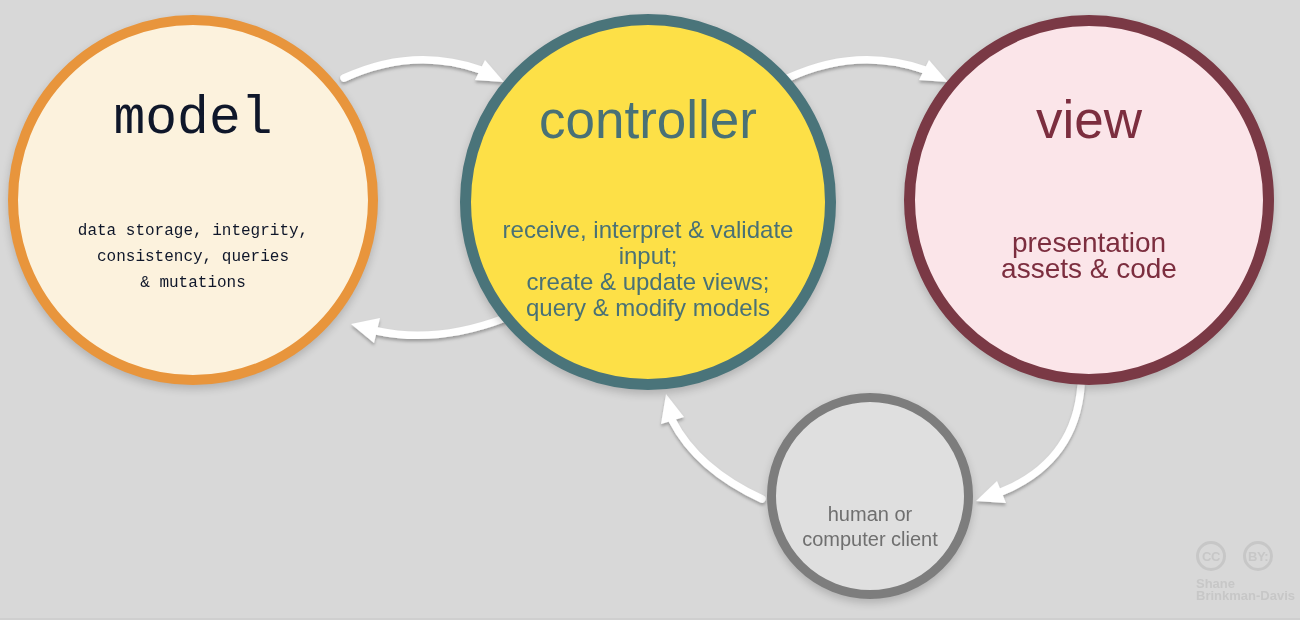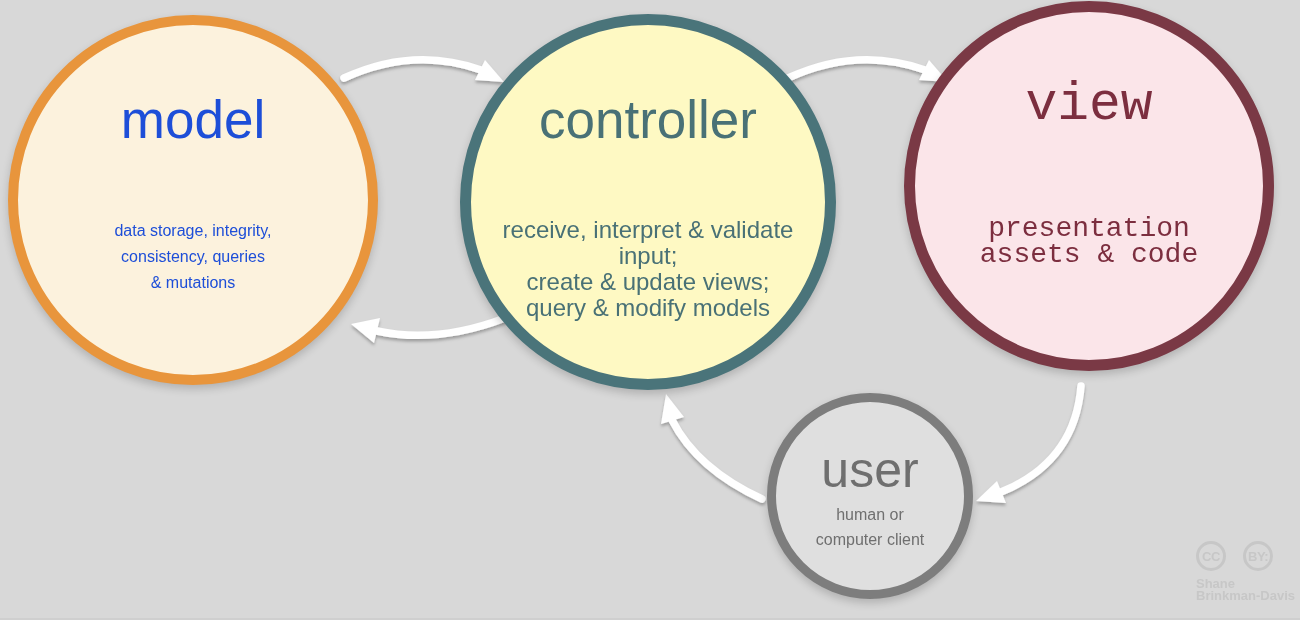--- a/index.html
+++ b/index.html
@@ -34,27 +34,27 @@
     white-space:pre-line;
   }
   .node-model{left:8px;top:15px;width:370px;height:370px;border-width:10px;}
   .node-model .node-title{top:67px;font-size:53px;}
   .node-model .node-desc{top:193px;font-size:16px;line-height:26px;}
 
   .node-controller{left:460px;top:14px;width:376px;height:376px;border-width:11px;}
   .node-controller .node-title{top:67px;font-size:53px;}
   .node-controller .node-desc{top:192px;font-size:24px;line-height:26px;}
 
-  .node-view{left:904px;top:1px;width:370px;height:370px;border-width:11px;font-family:Liberation Mono, monospace;}
+  .node-view{left:904px;top:15px;width:370px;height:370px;border-width:11px;}
   .node-view .node-title{top:66px;font-size:53px;}
   .node-view .node-desc{top:204px;font-size:28px;line-height:26px;}
 
   .node-user{left:767px;top:393px;width:206px;height:206px;border-width:9px;}
   .node-user .node-title{top:42px;font-size:50px;}
-  .node-user .node-desc{top:100px;font-size:16px;line-height:25px;}
+  .node-user .node-desc{top:100px;font-size:20px;line-height:25px;}
 
   .attribution{
     position:absolute;left:1196px;top:541px;width:100px;
     color:#c7c7c7;
   }
   .badges{display:flex;gap:17px;}
   .badge{
     display:flex;align-items:center;justify-content:center;
     width:30px;height:30px;
     border:3px solid #c7c7c7;border-radius:50%;
@@ -95,42 +95,41 @@
         <path d="M1081,386 Q1075,462 1001,492"></path>
         <polygon points="976,501 997,481 1006,503" fill="#ffffff" stroke="none"></polygon>
       </g>
       <g>
         <path d="M762,499 Q697,469 672,420"></path>
         <polygon points="666,394 684,417 661,424" fill="#ffffff" stroke="none"></polygon>
       </g>
     </g>
   </svg>
 
-  <div class="node node-model" style="border-color: rgb(232, 149, 60); background: rgb(252, 242, 221); color: #1d4ed8;">
+  <div class="node node-model" style="border-color: rgb(232, 149, 60); background: rgb(252, 242, 221); color: #0f172a; font-family: Liberation Mono, monospace;">
     <div class="node-title">model</div>
     <div class="node-desc">data storage, integrity,
 consistency, queries
 &amp; mutations</div>
   </div>
 
-  <div class="node node-controller" style="border-color: rgb(74, 116, 122); background: #fef9c3; color: rgb(73, 113, 118);">
+  <div class="node node-controller" style="border-color: rgb(74, 116, 122); background: #fde047; color: rgb(73, 113, 118);">
     <div class="node-title">controller</div>
     <div class="node-desc">receive, interpret &amp; validate input;
 create &amp; update views;
 query &amp; modify models</div>
   </div>
 
   <div class="node node-view" style="border-color: rgb(122, 57, 69); background: rgb(251, 229, 233); color: rgb(124, 46, 63);">
     <div class="node-title">view</div>
     <div class="node-desc">presentation
 assets &amp; code</div>
   </div>
 
   <div class="node node-user" style="border-color: rgb(125, 125, 125); background: rgb(223, 223, 223); color: rgb(111, 111, 111);">
-    <div class="node-title">user</div>
     <div class="node-desc">human or
 computer client</div>
   </div>
 
   <div class="attribution">
     <div class="badges">
       <span class="badge">CC</span>
       <span class="badge">BY:</span>
     </div>
     <div class="author">

